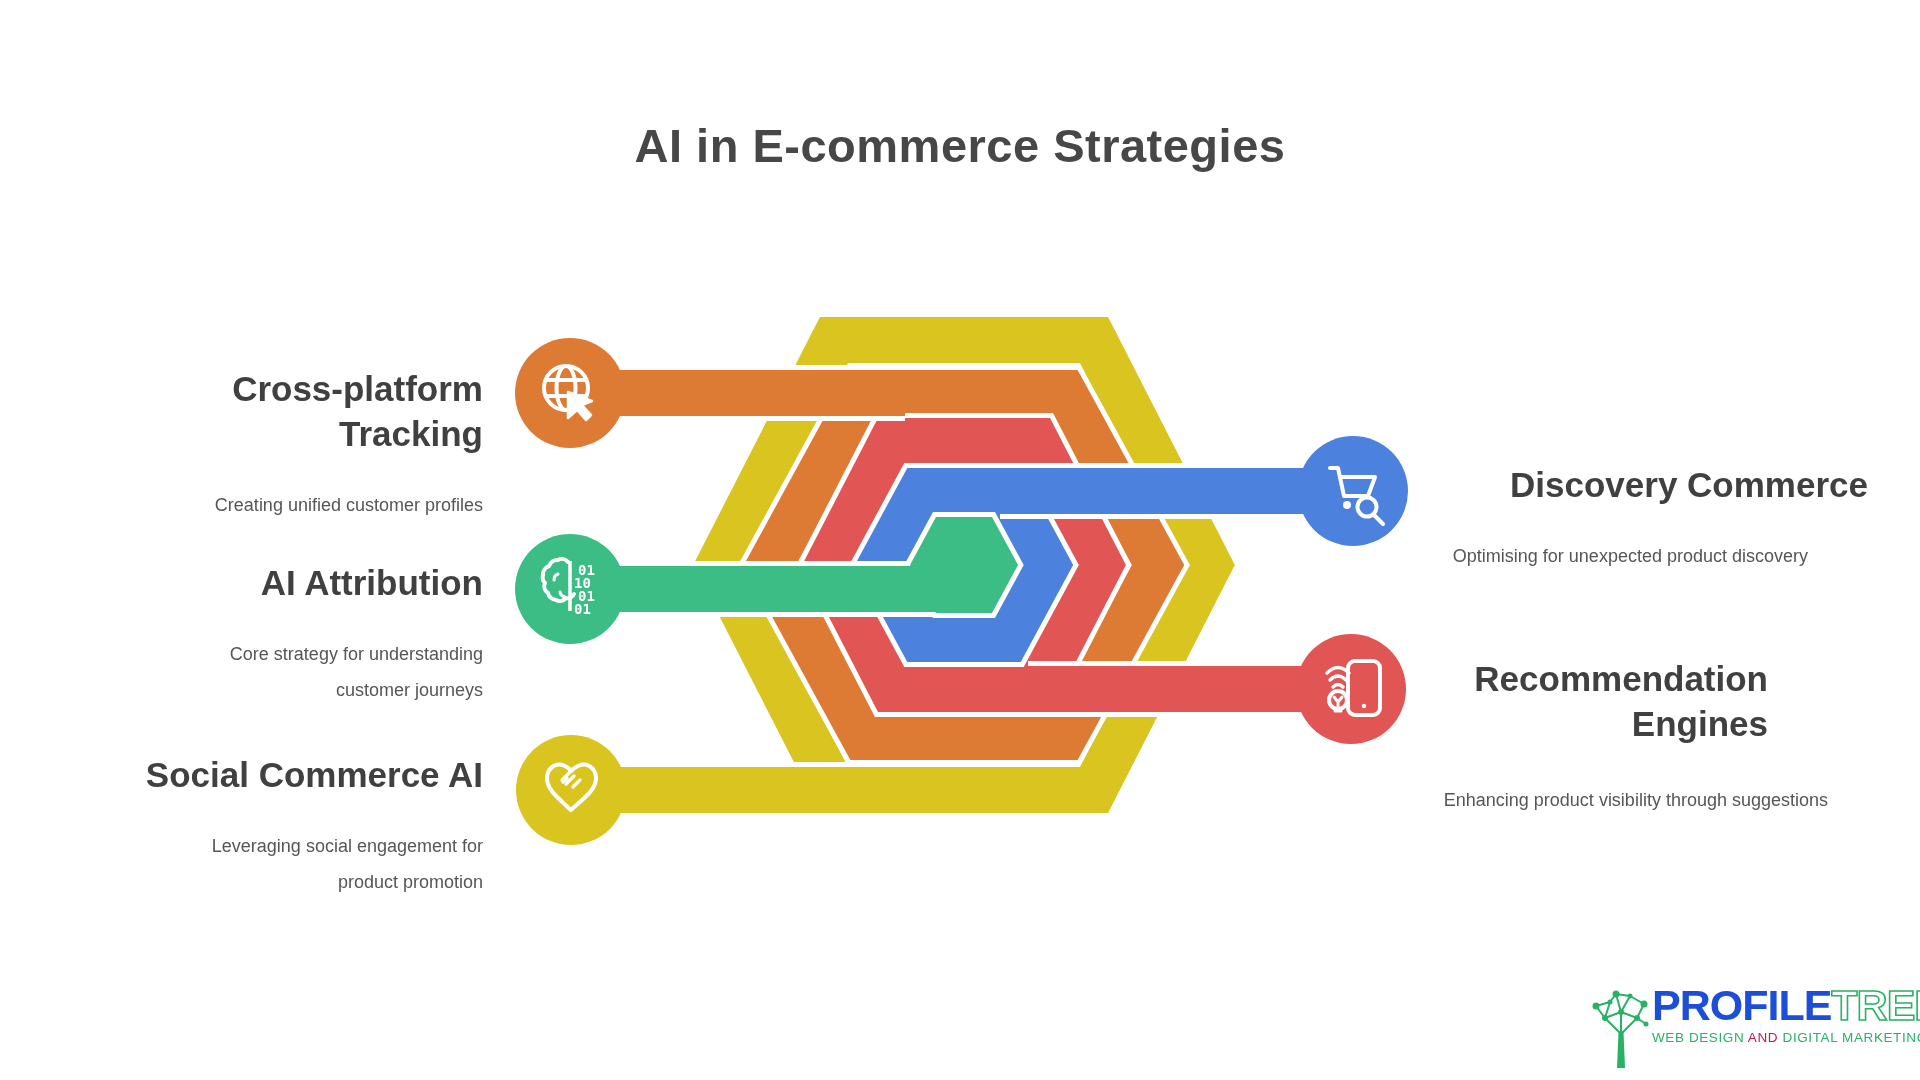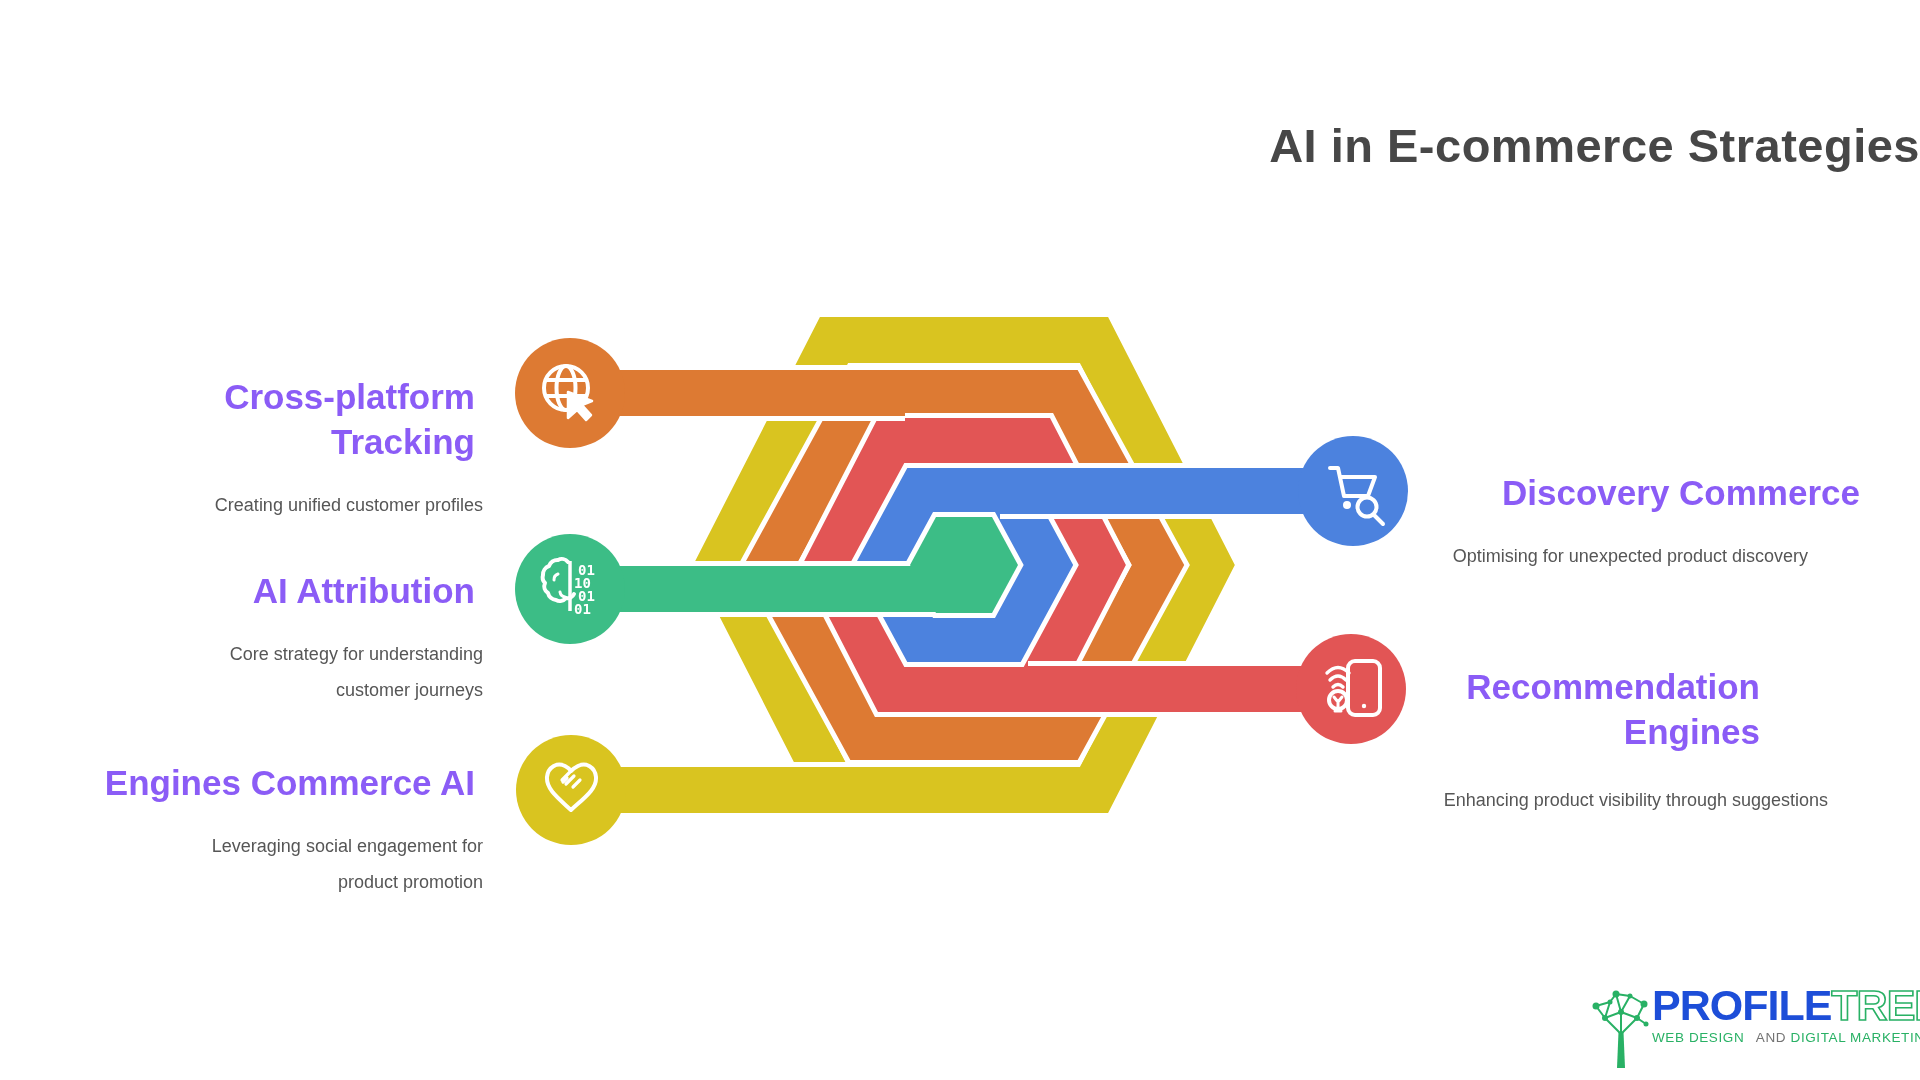--- a/index.html
+++ b/index.html
@@ -1,46 +1,46 @@
 <!DOCTYPE html>
 <html><head>
 <meta charset="utf-8">
 <style>
   html,body{margin:0;padding:0;background:#ffffff;}
   .stage{
     position:relative;width:1920px;height:1080px;overflow:hidden;
     background:#ffffff;font-family:"Liberation Sans",sans-serif;
   }
   .title{
-    position:absolute;top:118px;left:0;width:1920px;text-align:right;
+    position:absolute;top:118px;left:0;width:1920px;text-align:center;
     font-size:47px;font-weight:700;color:#474747;letter-spacing:.5px;
   }
   svg.diagram{position:absolute;left:0;top:0;}
   .label{position:absolute;color:#474747;}
   .label h2{
-    margin:8px;font-size:35px;line-height:45px;font-weight:700;color:#8b5cf6;
+    margin:0;font-size:35px;line-height:45px;font-weight:700;color:#404040;
   }
   .label p{
     margin:0;font-size:18px;line-height:36px;font-weight:400;color:#565656;
   }
   .left-col .label{text-align:right;}
   .right-col .label{text-align:right;}
   
   .logo{position:absolute;left:1588px;top:982px;width:300px;height:86px;}
   .logo-text{position:absolute;left:64px;top:2px;white-space:nowrap;}
   .logo-name{font-size:43px;font-weight:700;letter-spacing:-1px;line-height:43px;}
   .logo-name .solid{color:#1d4ed8;}
   .logo-name .outline{
     color:#ffffff;
     -webkit-text-stroke:1.6px #29B165;
     text-stroke:1.6px #29B165;
   }
   .logo-tagline{font-size:13.5px;letter-spacing:.6px;margin-top:3px;color:#29B165;white-space:nowrap;}
   .logo-tagline .b{font-weight:400;}
-  .logo-tagline .lite{font-weight:400;color:#737373;padding-left:8px;}
+  .logo-tagline .lite{font-weight:400;color:#be185d;}
 </style>
 </head>
 <body>
 
 <div class="stage">
 
   <div class="title">AI in E-commerce Strategies</div>
 
   <svg class="diagram" width="1920" height="1080" viewBox="0 0 1920 1080">
 
@@ -144,21 +144,21 @@
     <div class="label" style="top:487px;right:1437px;width:400px">
       <p>Creating unified customer profiles</p>
     </div>
     <div class="label" style="top:560px;right:1437px;width:400px">
       <h2>AI Attribution</h2>
     </div>
     <div class="label" style="top:636px;right:1437px;width:320px">
       <p>Core strategy for understanding customer journeys</p>
     </div>
     <div class="label" style="top:752px;right:1437px;width:400px">
-      <h2>Engines Commerce AI</h2>
+      <h2>Social Commerce AI</h2>
     </div>
     <div class="label" style="top:828px;right:1437px;width:320px">
       <p>Leveraging social engagement for product promotion</p>
     </div>
   </div>
 
   <div class="right-col">
     <div class="label" style="top:462px;left:1438px;width:430px">
       <h2>Discovery Commerce</h2>
     </div>

